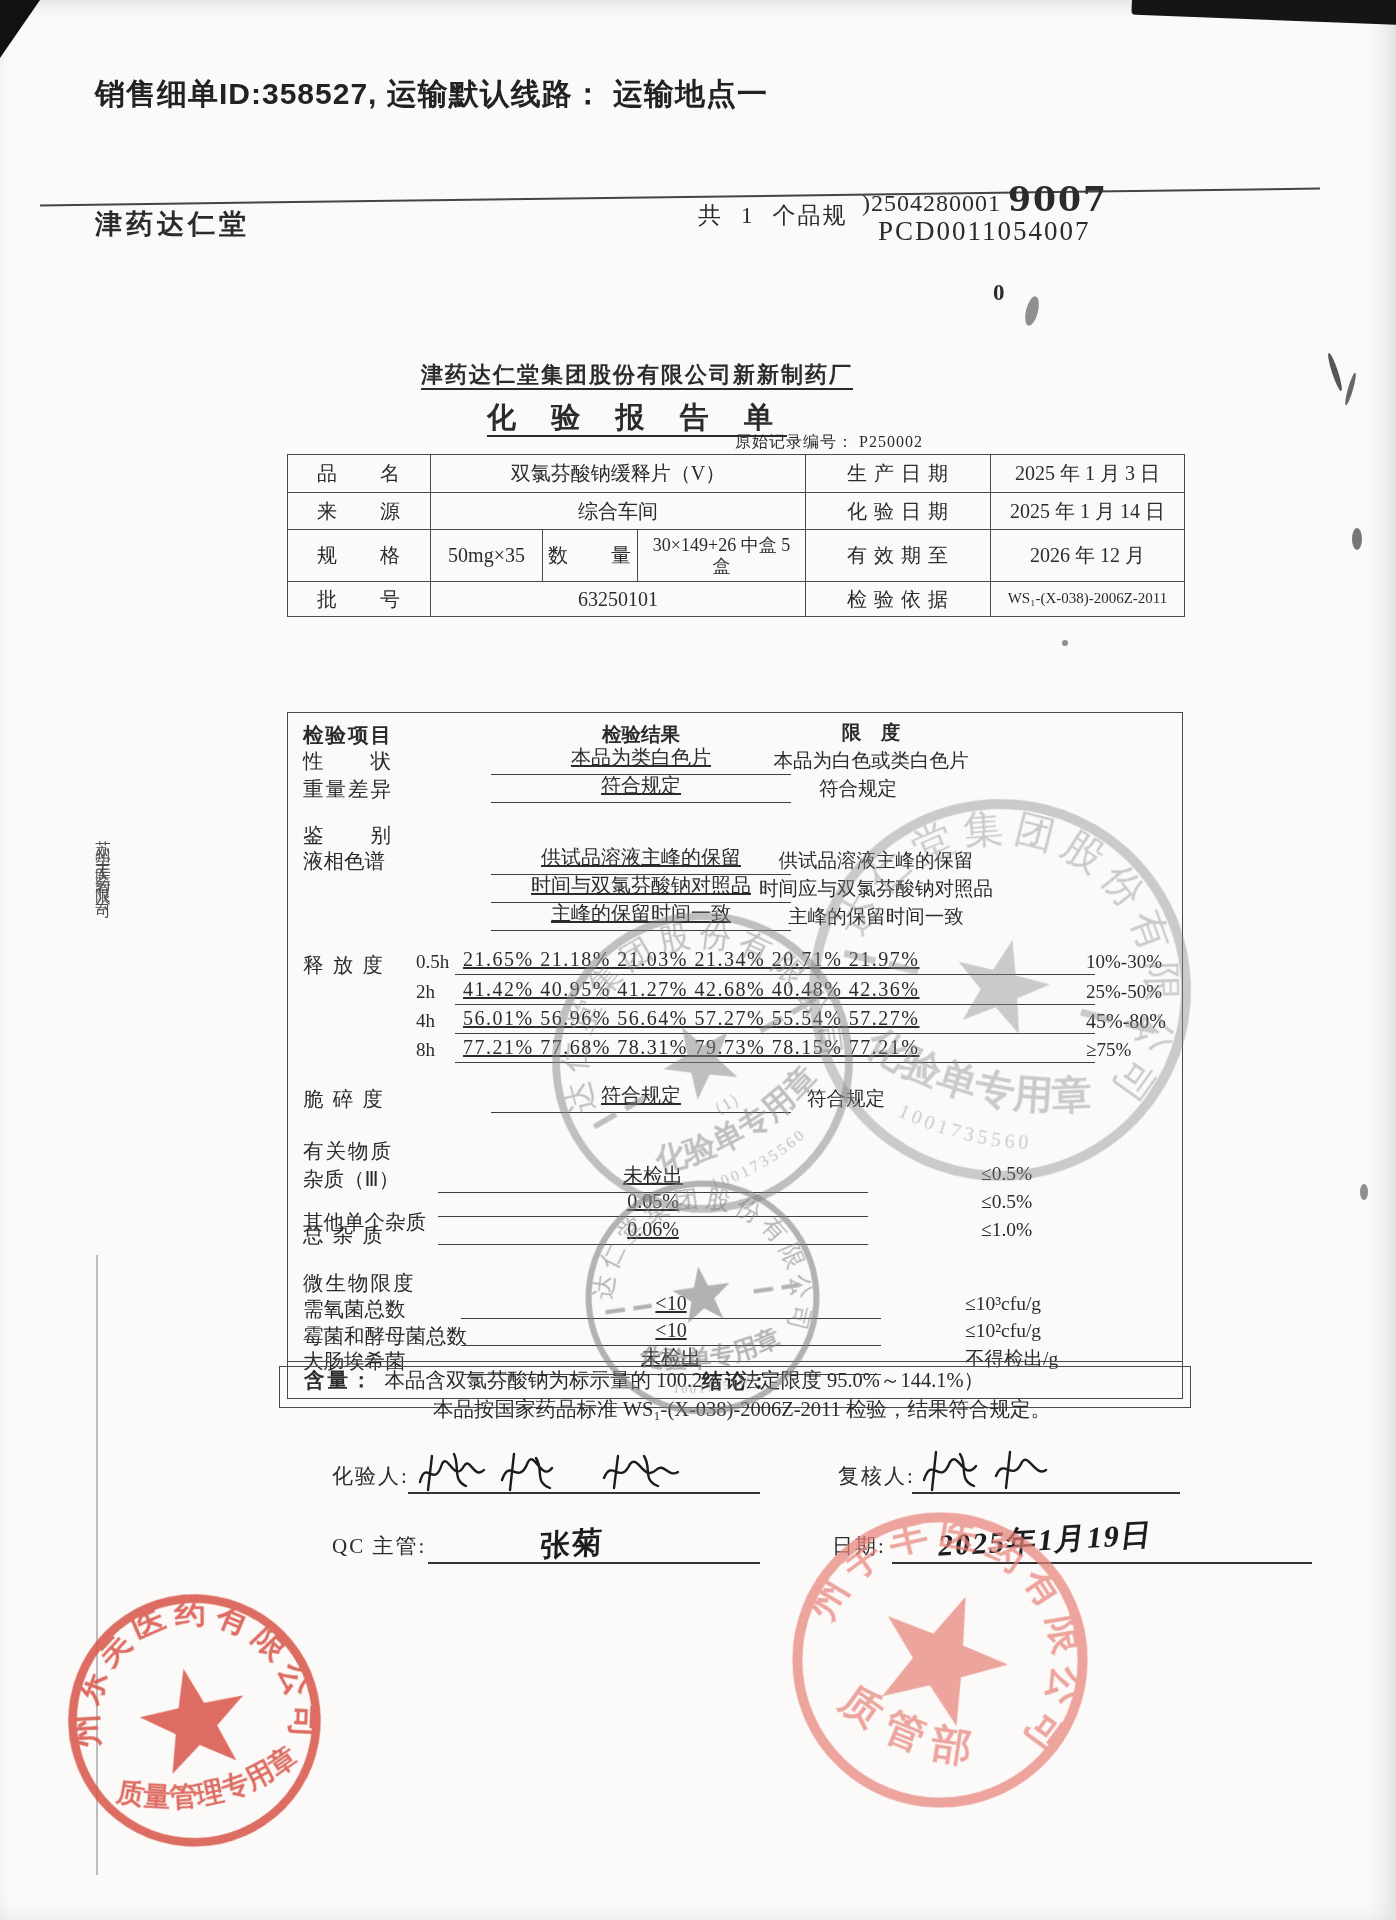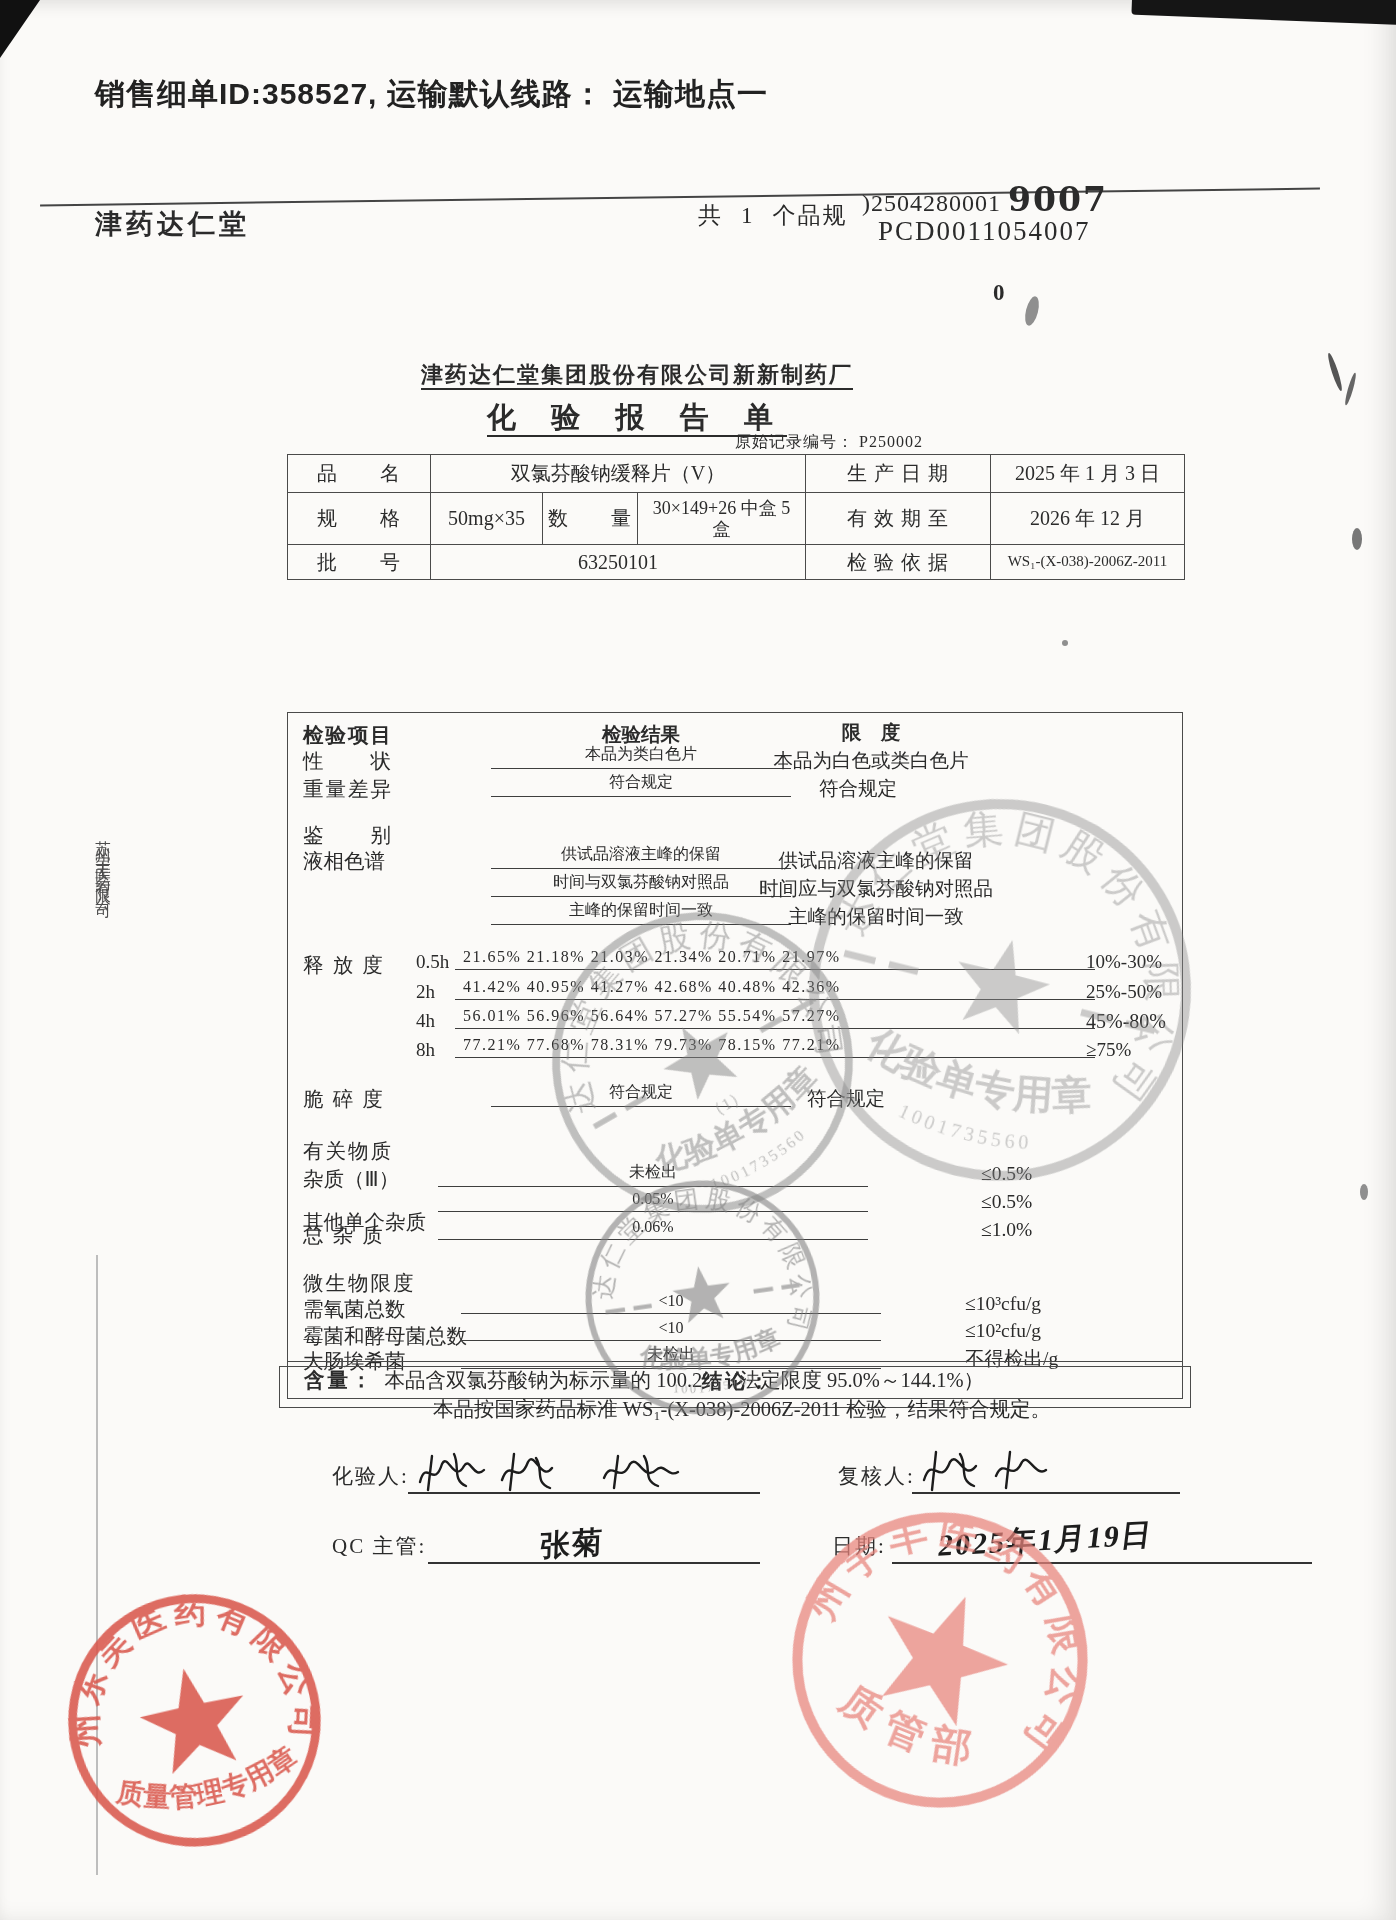--- a/index.html
+++ b/index.html
@@ -35,22 +35,22 @@
   .irow:last-child{border-bottom:none;}
   .icell{border-right:1.4px solid #4a4a4a;display:flex;align-items:center;justify-content:center;
          font-size:20px;box-sizing:border-box;text-align:center;line-height:1.15;}
   .icell:last-child{border-right:none;}
   .lblc{letter-spacing:1px;}
   
   .rbox{position:absolute;left:287px;top:712px;width:896px;height:650px;
         border:1.6px solid #4a4a4a;box-sizing:border-box;}
   .rl{position:absolute;font-size:20.5px;letter-spacing:2px;white-space:nowrap;}
   .rc{position:absolute;text-align:center;font-size:19.5px;white-space:nowrap;}
-  .u{position:absolute;border-bottom:1.6px solid #3e3e3e;text-align:center;font-size:16px;
-     padding-bottom:3px;white-space:nowrap;box-sizing:border-box;}
+  .u{position:absolute;border-bottom:1.6px solid #3e3e3e;text-align:center;font-size:20px;
+     padding-bottom:3px;white-space:nowrap;box-sizing:border-box;text-decoration:underline;}
   .uleft{text-align:left;padding-left:8px;letter-spacing:1.5px;}
   .arow{position:absolute;left:287px;top:1361px;width:896px;height:38px;border:1.6px solid #4a4a4a;
         box-sizing:border-box;display:flex;align-items:center;padding-left:16px;font-size:20.5px;}
   .arow b{letter-spacing:3px;margin-right:10px;}
   .cbox{position:absolute;left:279px;top:1366px;width:912px;height:42px;border:1.8px solid #4a4a4a;
         box-sizing:border-box;display:flex;align-items:center;padding-left:14px;font-size:20.5px;flex-direction:column;}
   .cbox b{letter-spacing:3px;margin-right:10px;}
   
   .siglbl{position:absolute;font-size:21px;letter-spacing:2px;}
   .sigline{position:absolute;height:0;border-bottom:2px solid #333;}
@@ -102,20 +102,26 @@
   <div class="recno">
     <span>原始记录编号： </span><span>P250002</span>
   </div>
 
   <div class="itable">
     <div class="irow" style="height:37px">
       <div class="icell lblc" style="width:143px">品　　名</div>
       <div class="icell" style="width:375px">双氯芬酸钠缓释片（V）</div>
       <div class="icell lblc" style="width:185px">生 产 日 期</div>
       <div class="icell" style="width:193px">2025 年 1 月 3 日</div>
+    </div>
+    <div class="irow" style="height:36px">
+      <div class="icell lblc" style="width:143px">来　　源</div>
+      <div class="icell" style="width:375px">综合车间</div>
+      <div class="icell lblc" style="width:185px">化 验 日 期</div>
+      <div class="icell" style="width:193px">2025 年 1 月 14 日</div>
     </div>
     <div class="irow" style="height:51px">
       <div class="icell lblc" style="width:143px">规　　格</div>
       <div class="icell" style="width:112px">50mg×35</div>
       <div class="icell lblc" style="width:95px">数　　量</div>
       <div class="icell" style="width:168px;font-size:18px;padding:0 4px">30×149+26 中盒 5 盒</div>
       <div class="icell lblc" style="width:185px">有 效 期 至</div>
       <div class="icell" style="width:193px">2026 年 12 月</div>
     </div>
     <div class="irow" style="height:34px">

